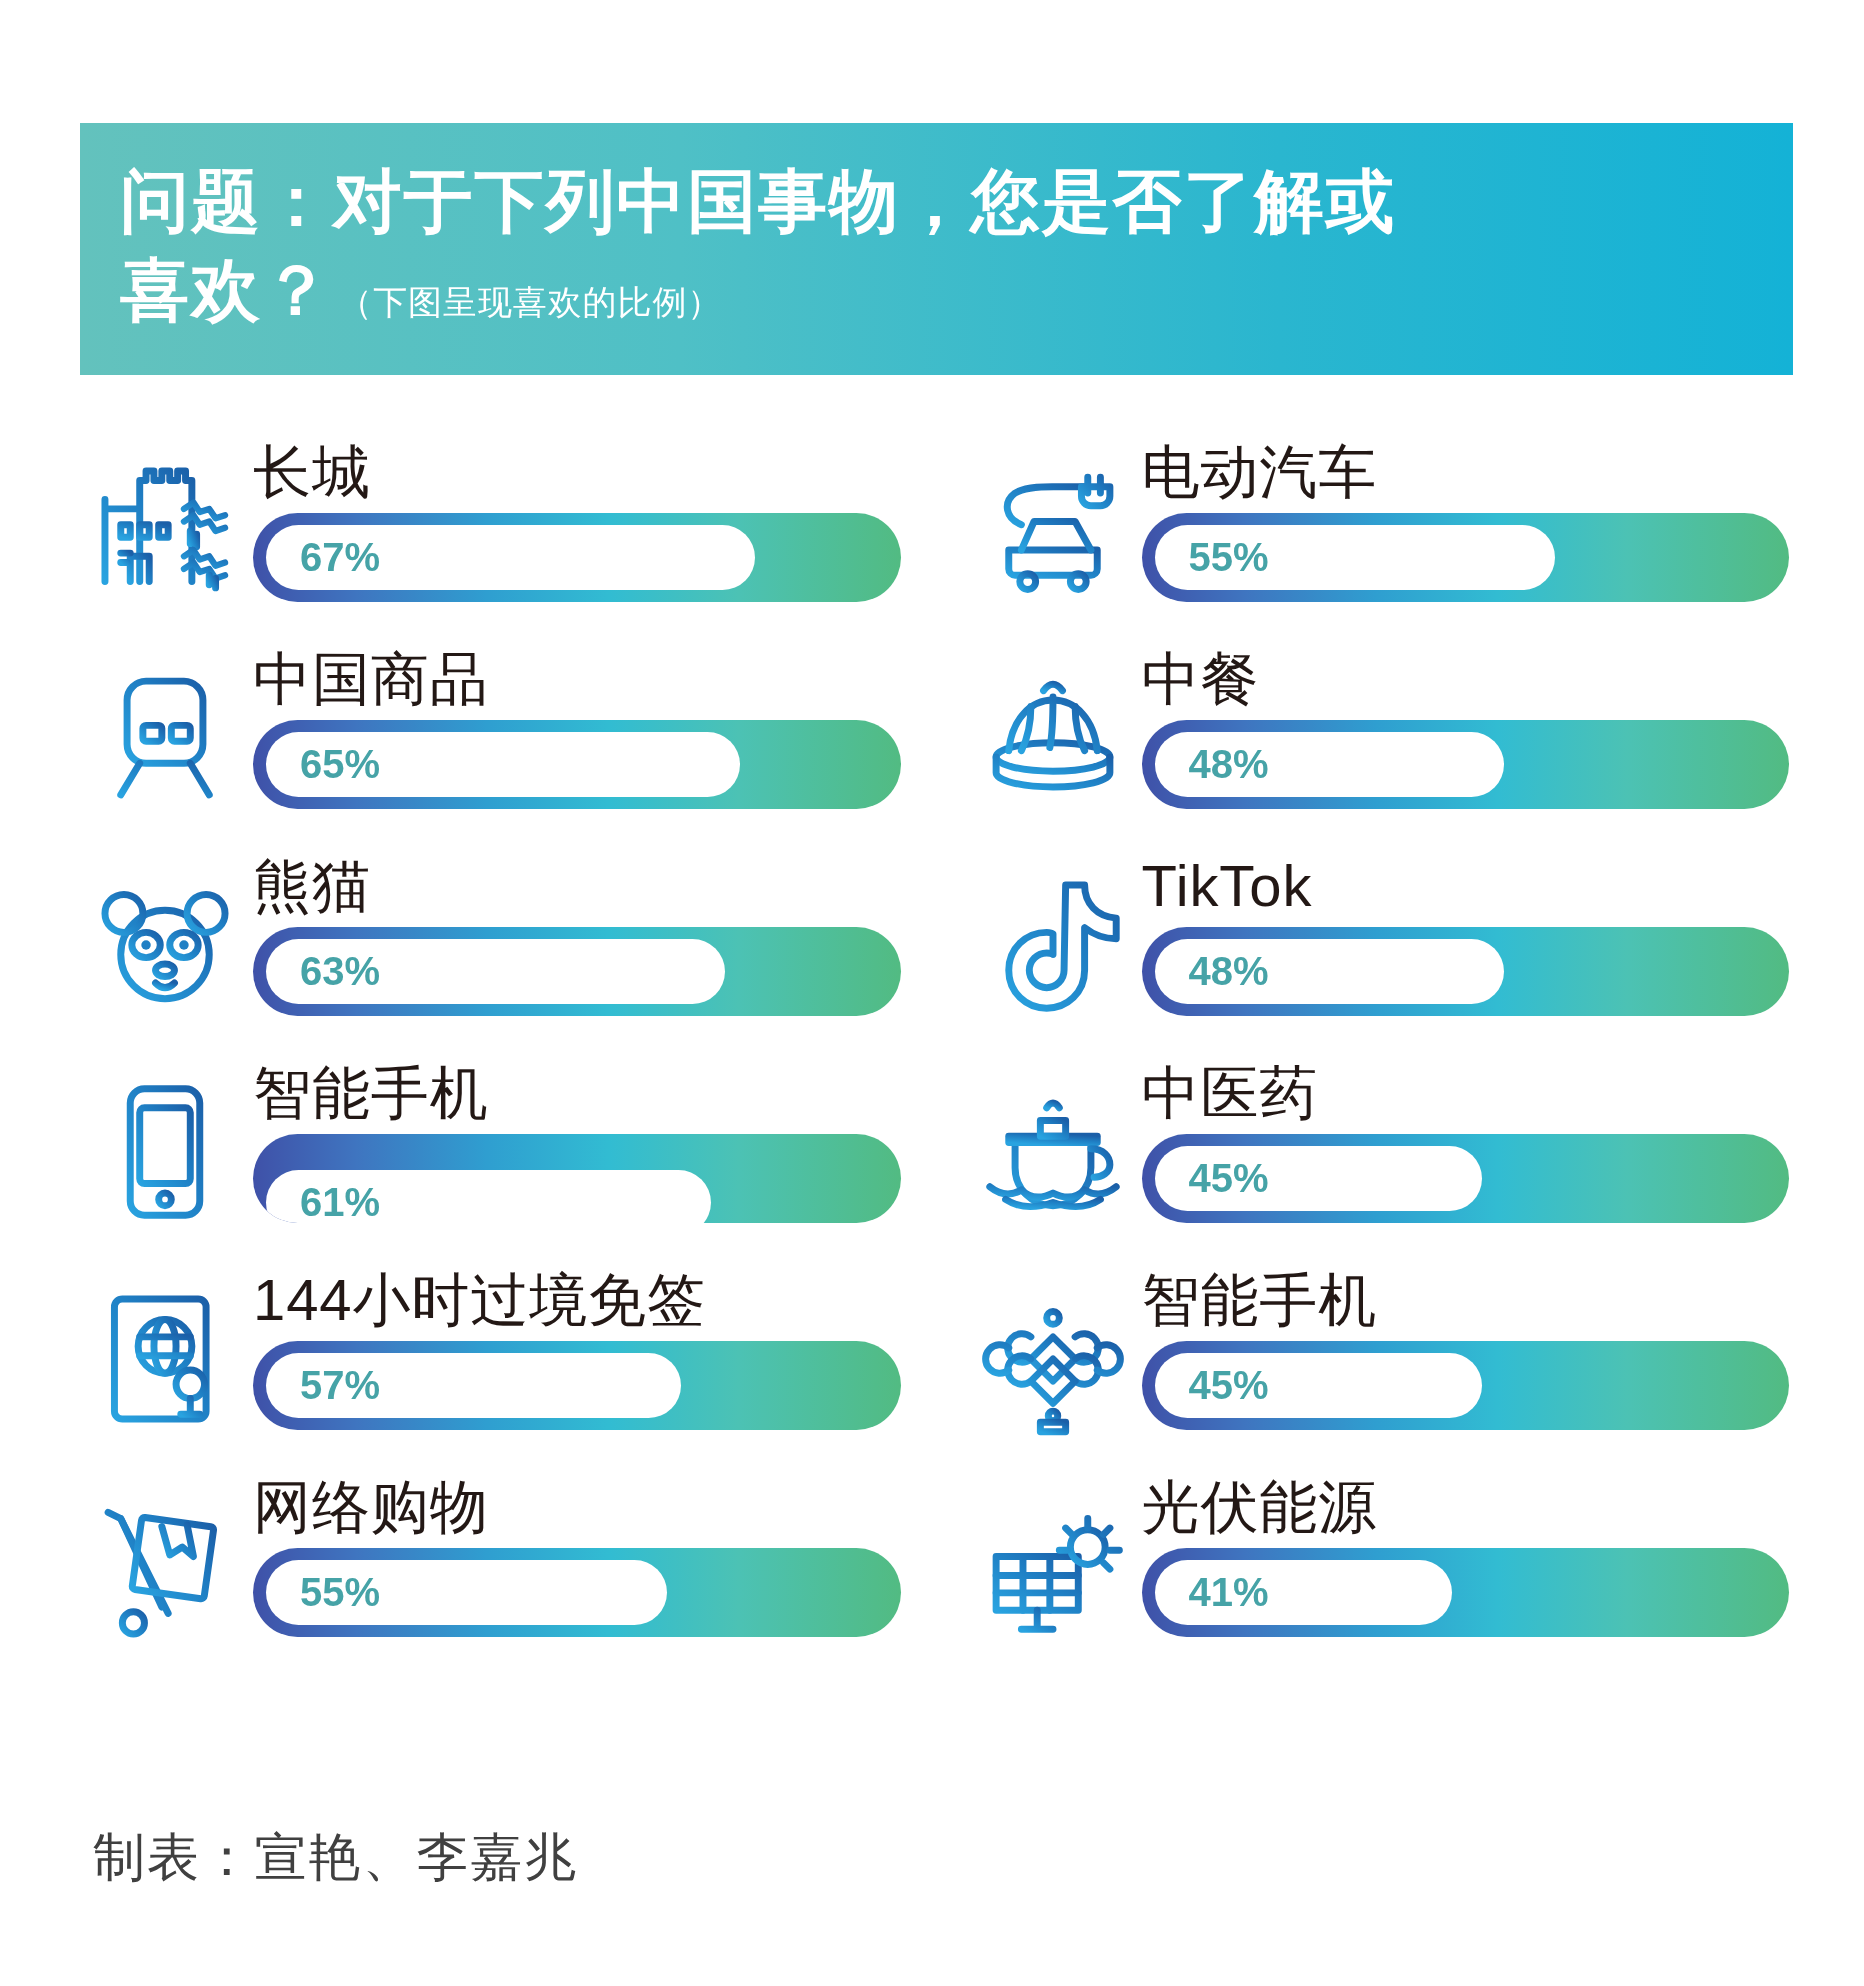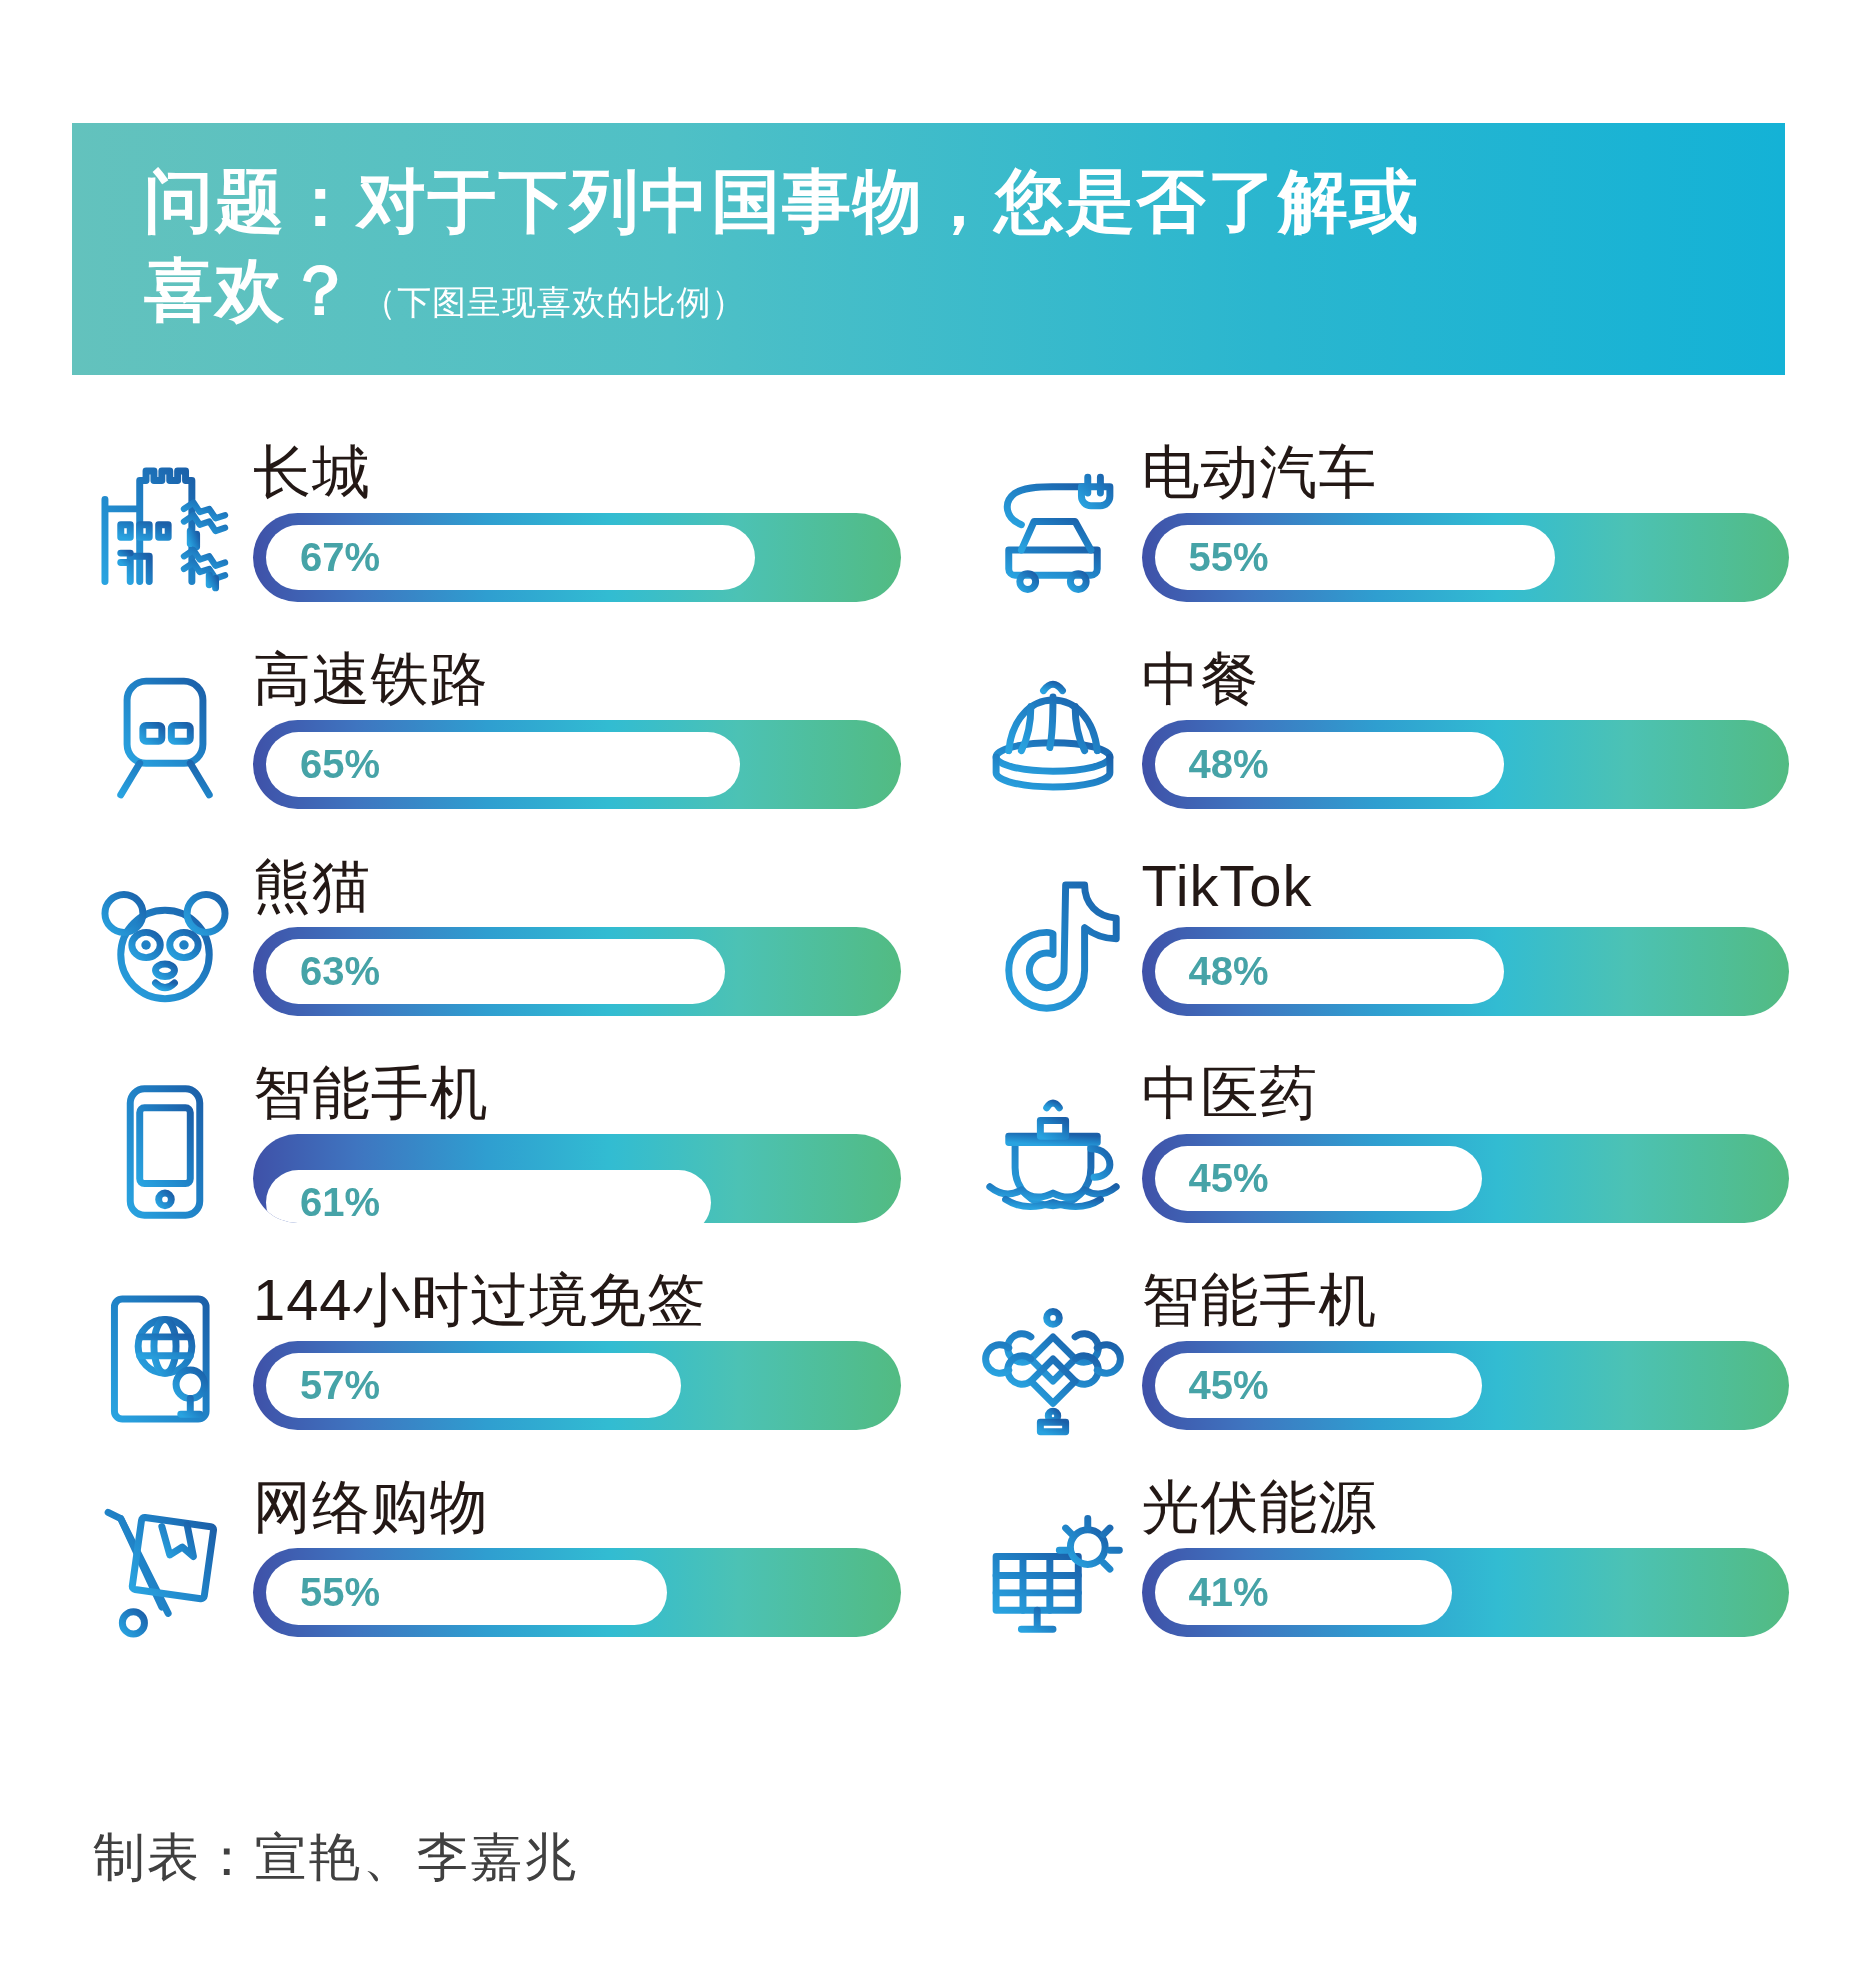--- a/index.html
+++ b/index.html
@@ -6,24 +6,24 @@
   body{
     width:1864px;height:1987px;
     background:#ffffff;
     font-family:"Liberation Sans","DejaVu Sans",sans-serif;
     overflow:hidden;
   }
   .page{position:relative;width:1864px;height:1987px;}
 
   
   .header{
-    position:absolute;left:72px;top:123px;width:1713px;height:252px;
+    position:absolute;left:80px;top:123px;width:1713px;height:252px;
     background:linear-gradient(to right,#63c2bd 0%,#4fc0c6 35%,#2ab6cf 70%,#14b2d6 100%);
     box-sizing:border-box;
-    padding:34px 43px 0 72px;
+    padding:34px 43px 0 40px;
   }
   .header-line{
     color:#ffffff;
     font-size:69px;
     line-height:89px;
     font-weight:700;
     letter-spacing:1.9px;
     white-space:nowrap;
   }
   .header-line2{display:flex;align-items:baseline;gap:5.6px;text-align:center;}
@@ -158,21 +158,21 @@
               <rect x="26" y="14" width="48" height="52" rx="12"></rect>
               <path d="M26 34h48"></path>
               <rect x="36" y="42" width="12" height="10" rx="2"></rect>
               <rect x="54" y="42" width="12" height="10" rx="2"></rect>
               <path d="M34 66l-12 20M66 66l12 20"></path>
               <path d="M16 86h68"></path>
               <path d="M40 22h20"></path>
             </svg>
           </div>
           <div class="body-cell">
-            <div class="row-label">高速铁路</div>
+            <div class="row-label">中国商品</div>
             <div class="bar-outer">
               <div class="bar-inner" style="width: calc(77.23% - 26px);">
                 <div class="bar-value">65%</div>
               </div>
             </div>
           </div>
         </div>
         <div class="row">
           <div class="icon-cell">
             <svg width="158" height="158" viewBox="0 0 100 100" fill="none" stroke="url(#iconGrad)" stroke-width="4.4" stroke-linecap="round" stroke-linejoin="round">

